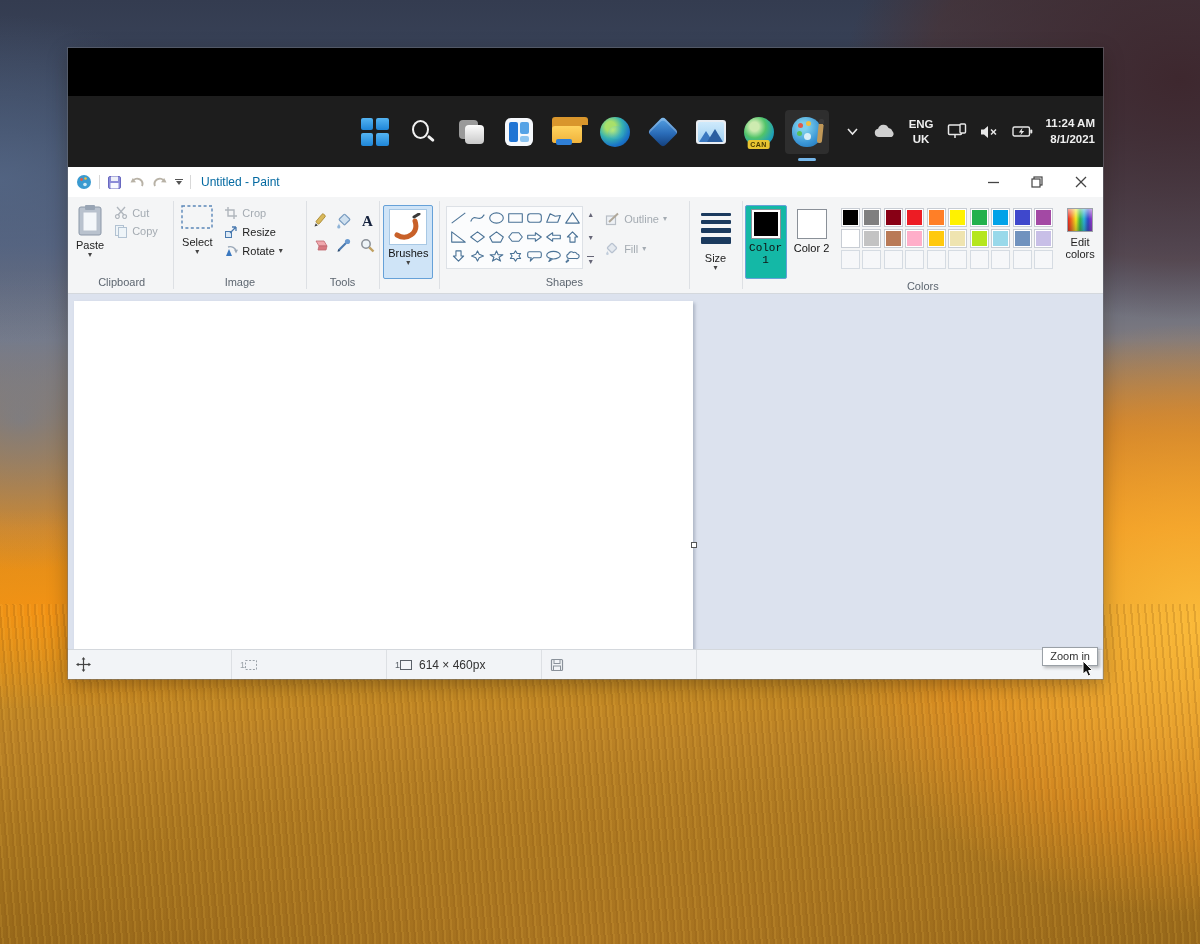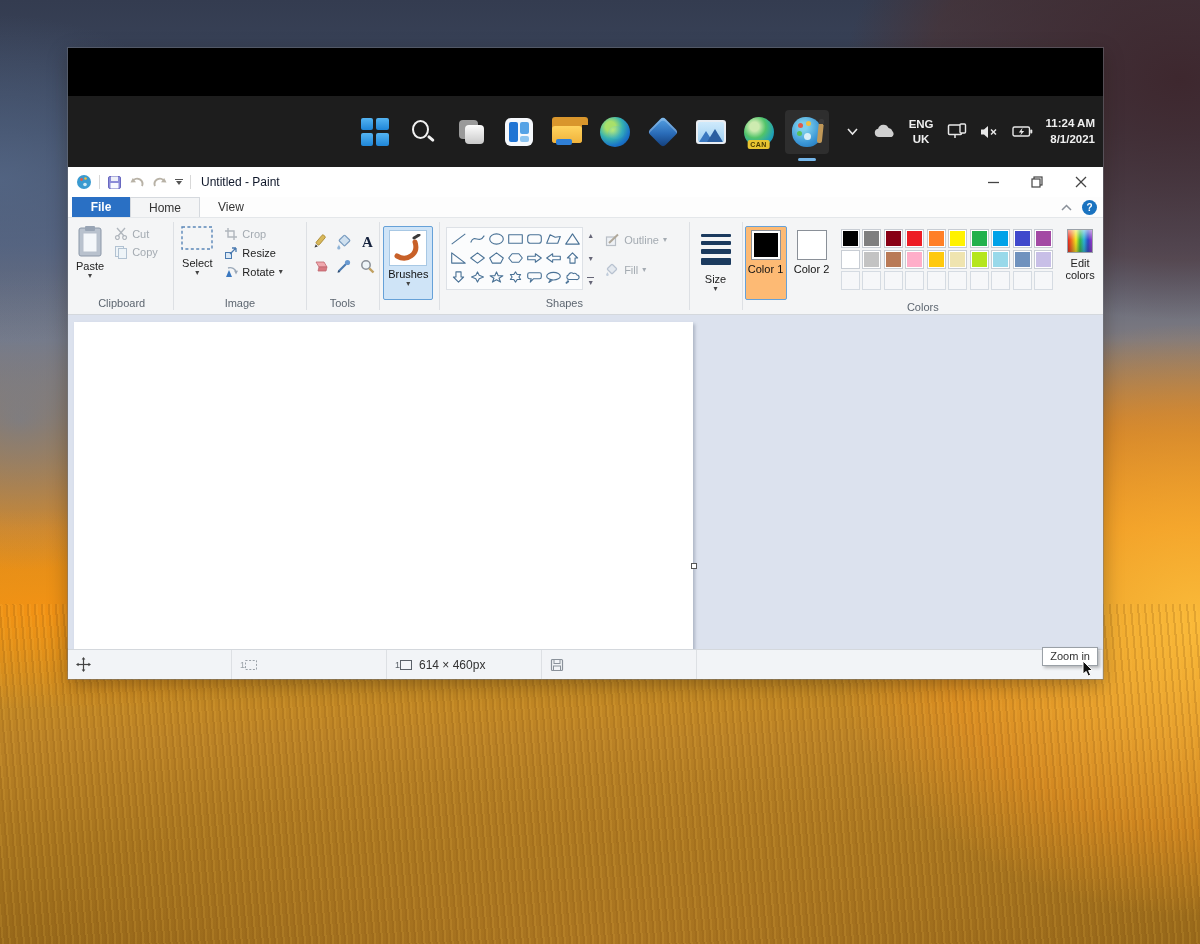--- a/index.html
+++ b/index.html
@@ -73,21 +73,21 @@
   .tray svg { display:block; }
   .lang { font-size:11.5px; line-height:1.25; text-align:center; font-weight:600; }
   .clock { font-size:11.5px; line-height:1.35; text-align:right; font-weight:600; }
 
   
   .paint-window { flex:1; display:flex; flex-direction:column; background:#f4f5f6; }
 
   .titlebar { height:30px; background:#fff; display:flex; align-items:center; padding-left:8px; position:relative; }
   .qat { display:flex; align-items:center; gap:7px; }
   .qat .sep { width:1px; height:14px; background:#d8d8d8; }
-  .win-title { font-size:12px; color:#0f172a; margin-left:10px; }
+  .win-title { font-size:12px; color:#0369a1; margin-left:10px; }
   .win-controls { position:absolute; right:0; top:0; height:100%; display:flex; }
   .win-btn { width:44px; height:100%; display:flex; align-items:center; justify-content:center; }
 
   .tabrow { height:21px; background:#fdfdfd; display:flex; align-items:stretch; position:relative; border-bottom:1px solid #e4e7ea; }
   .tab { font-size:12px; display:flex; align-items:center; justify-content:center; padding:0 18px; color:#333; }
   .tab.file { background:#2a70c4; color:#fff; font-weight:bold; margin-left:4px; width:58px; padding:0; }
   .tab.active { background:#f4f5f6; border:1px solid #d5d9de; border-bottom:none; }
   .tabrow-right { position:absolute; right:6px; top:0; height:100%; display:flex; align-items:center; gap:10px; }
   .help-btn { width:15px; height:15px; border-radius:50%; background:#1a73c0; color:#fff; font-size:10px; font-weight:bold; display:flex; align-items:center; justify-content:center; }
 
@@ -117,21 +117,21 @@
   .sbtn { height:13px; display:flex; align-items:center; justify-content:center; font-size:7px; color:#667; }
   .sbtn .bar { display:block; width:7px; border-top:1px solid #667; margin-bottom:1px; }
   .of-col { display:flex; flex-direction:column; gap:16px; margin:10px 0 0 8px; }
   .of-item { display:flex; align-items:center; gap:4px; font-size:11px; color:#a4abb2; }
 
   .size-btn { margin-top:5px; display:flex; flex-direction:column; align-items:center; font-size:11px; color:#222; padding:0 20px; }
   .size-bars { display:flex; flex-direction:column; gap:4px; margin:6px 0 8px; }
   .size-bars span { display:block; width:30px; background:#1b3a5e; border-radius:1px; }
 
   .colorbtn { width:42px; margin:3px 2px 0; padding-top:3px; display:flex; flex-direction:column; align-items:center; font-size:11px; color:#111; border:1px solid transparent; border-radius:2px; height:74px; }
-  .colorbtn.selected { background:#fdba74; border-color:#66a1d8; }
+  .colorbtn.selected { background:#14b8a6; border-color:#66a1d8;font-family:Liberation Mono, monospace; }
   .swatch-big { width:30px; height:30px; border:1px solid #8a9098; box-shadow:inset 0 0 0 2px #fff; }
   .colorbtn .cap { margin-top:3px; text-align:center; line-height:12px; }
 
   .palette { display:flex; flex-direction:column; gap:2px; margin:6px 4px 0 6px; }
   .palette-row { display:flex; gap:2.5px; }
   .sw { width:19px; height:19px; border:1px solid #c8cdd4; box-shadow:inset 0 0 0 1px #fff; }
   .sw.empty { background:#f6f7f9; border:1px solid #d5dbe2; box-shadow:none; }
 
   .editcolors { width:46px; display:flex; flex-direction:column; align-items:center; margin-top:6px; font-size:11px; color:#222; }
   .rainbow { width:26px; height:24px; border:1px solid #9aa1a8;
@@ -311,31 +311,20 @@
         </div>
         <div class="win-btn">
           <svg width="12" height="12" viewBox="0 0 12 12">
             <line x1="1" y1="1" x2="11" y2="11" stroke="#444" stroke-width="1.3"></line>
               <line x1="11" y1="1" x2="1" y2="11" stroke="#444" stroke-width="1.3"></line>
           </svg>
         </div>
       </div>
     </div>
 
-    <div class="tabrow">
-      <div class="tab file">File</div>
-      <div class="tab active">Home</div>
-      <div class="tab">View</div>
-      <div class="tabrow-right">
-        <svg width="11" height="7" viewBox="0 0 11 7">
-            <polyline points="1,6 5.5,1.5 10,6" fill="none" stroke="#8a9099" stroke-width="1.5"></polyline>
-          </svg>
-        <div class="help-btn">?</div>
-      </div>
-    </div>
 
     <div class="ribbon">
 
       <div class="rgroup" style="width:104px">
         <div class="gcontent">
           <div class="bigbtn">
             <svg width="26" height="32" viewBox="0 0 26 32">
               <rect x="2" y="3" width="22" height="28" rx="2" fill="#b9c2ce" stroke="#8c98a8"></rect>
               <rect x="8" y="1" width="10" height="5" rx="1" fill="#98a4b4"></rect>
               <rect x="6" y="8" width="14" height="19" fill="#f4f7fa" stroke="#b8c0cc"></rect>

